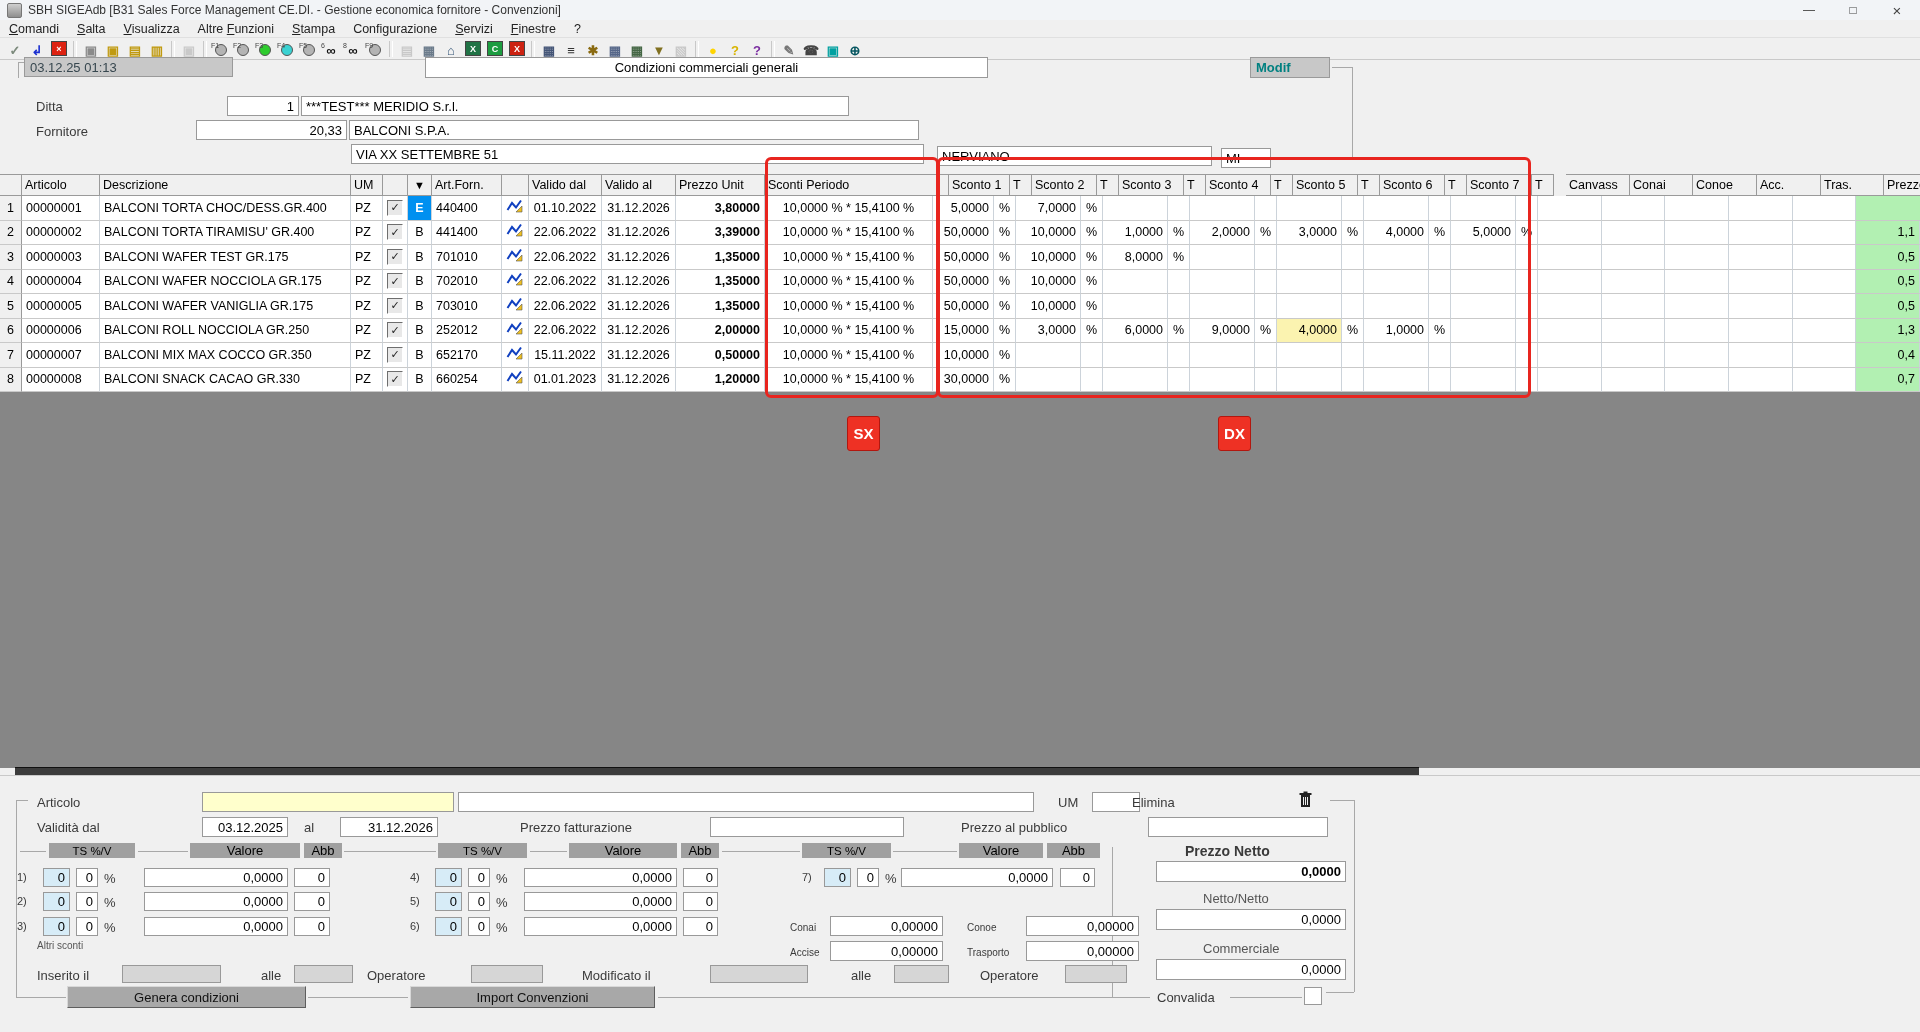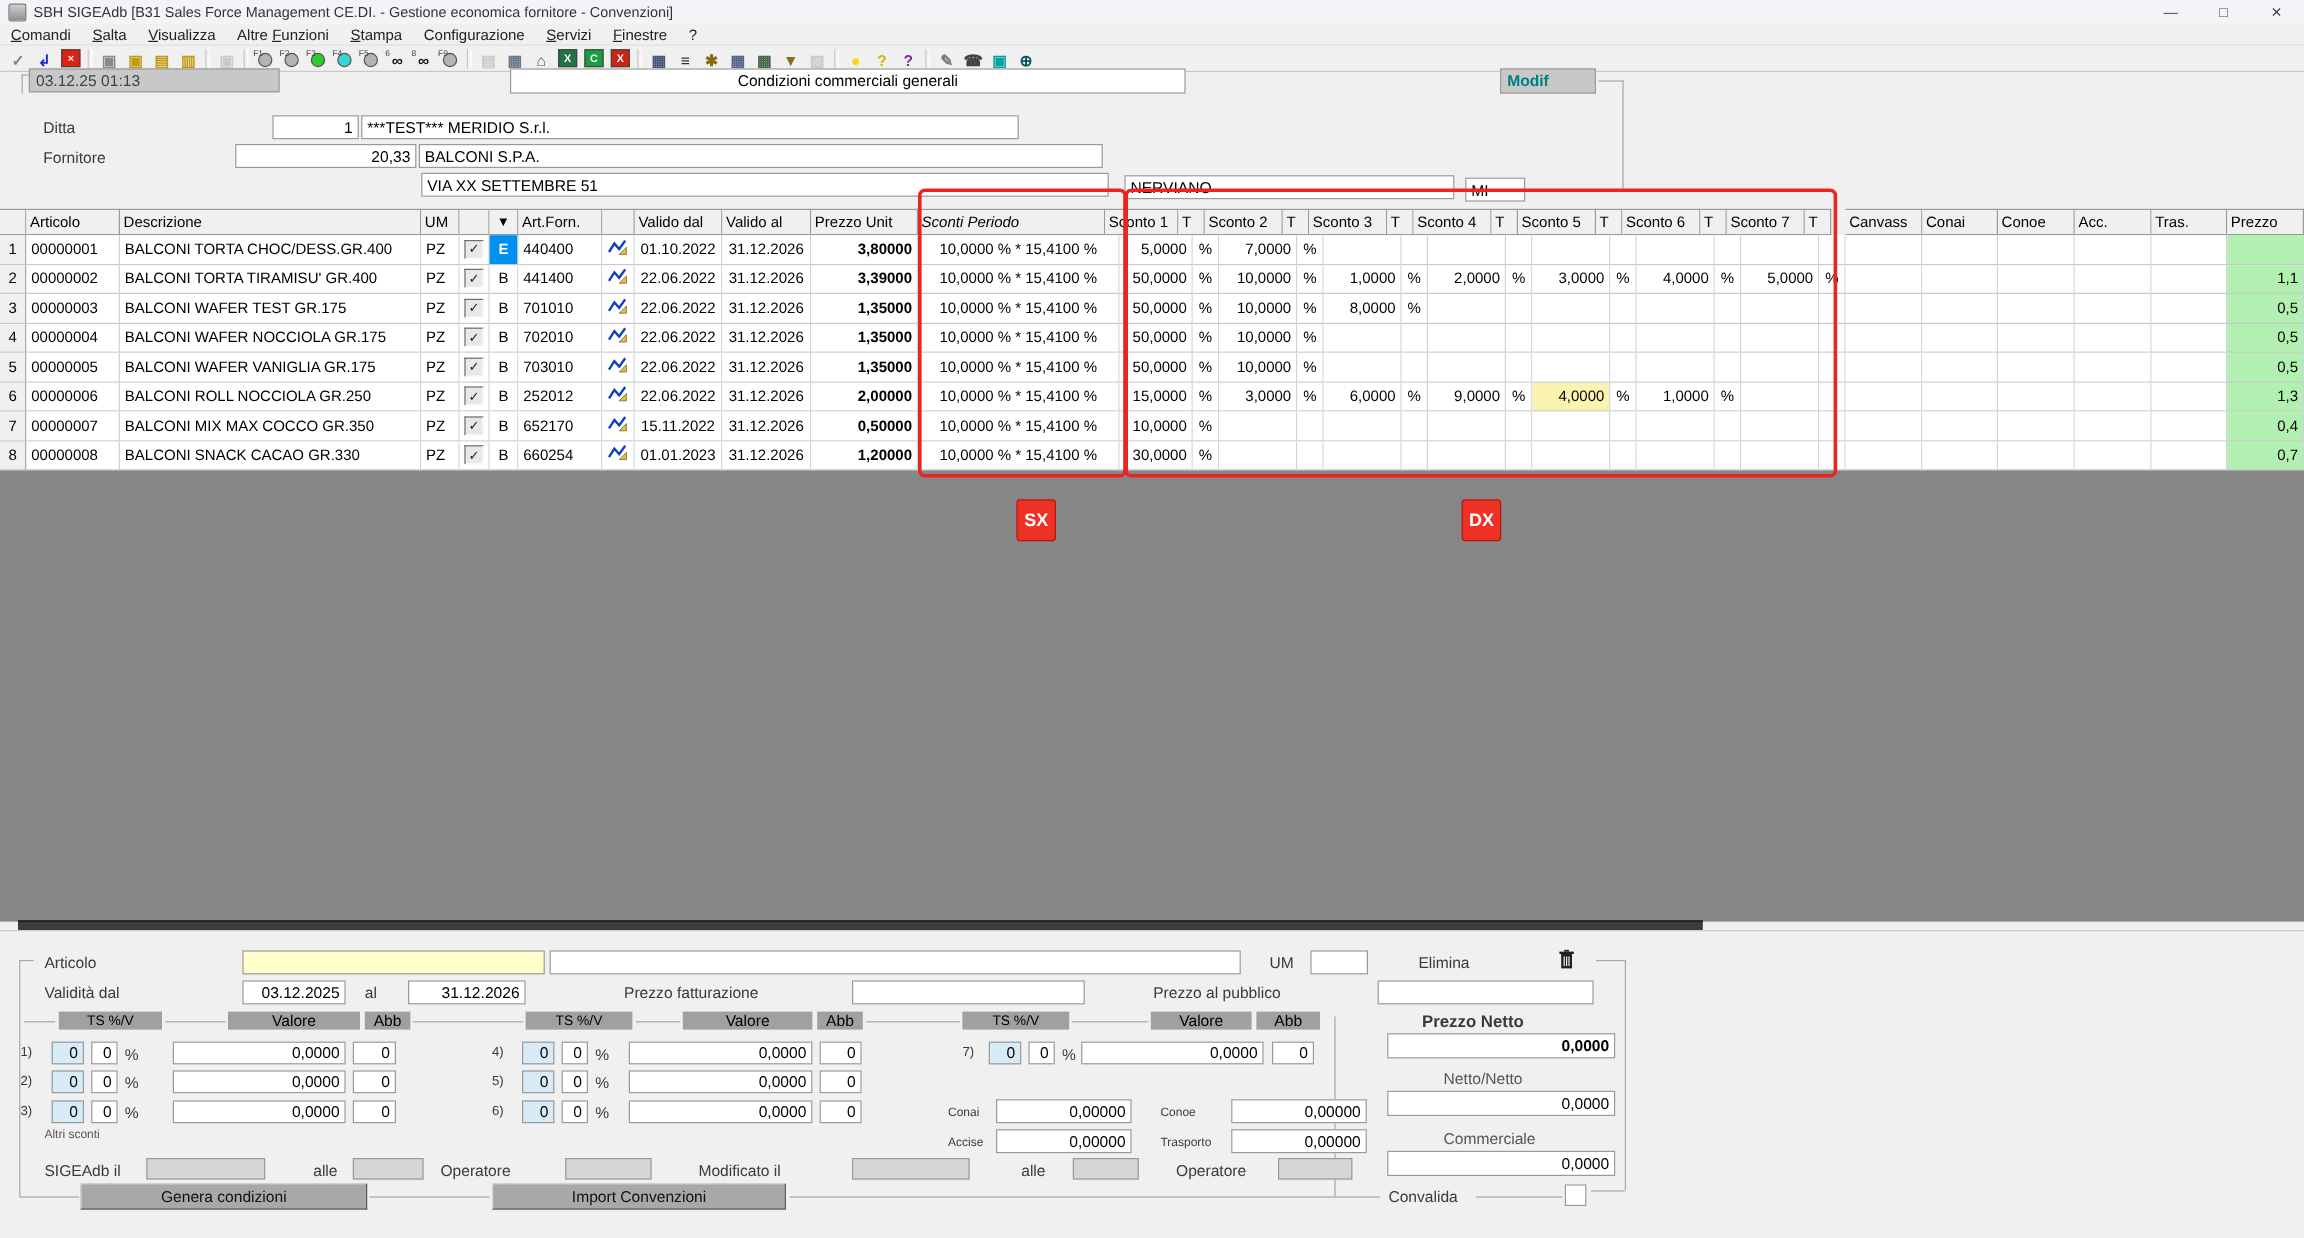--- a/index.html
+++ b/index.html
@@ -257,21 +257,21 @@
         <div class="th" style="width: 32px; flex: 0 0 auto;">UM</div>
         <div class="th" style="width: 25px; flex: 0 0 auto;"></div>
         <div class="th tc-c" style="width: 24px; flex: 0 0 auto;">
           <span class="funnel">▼</span>
         </div>
         <div class="th" style="width: 70px; flex: 0 0 auto;">Art.Forn.</div>
         <div class="th" style="width: 27px; flex: 0 0 auto;"></div>
         <div class="th" style="width: 73px; flex: 0 0 auto;">Valido dal</div>
         <div class="th" style="width: 74px; flex: 0 0 auto;">Valido al</div>
         <div class="th" style="width: 89px; flex: 0 0 auto;">Prezzo Unit</div>
-        <div class="th" style="width: 156px; flex: 0 0 auto; font-style: italic;">Sconti Periodo</div>
+        <div class="th" style="width: 184px; flex: 0 0 auto;">Sconti Periodo</div>
         <div class="th" style="width: 61px; flex: 0 0 auto;">Sconto 1</div>
         <div class="th" style="width: 22px; flex: 0 0 auto;">T</div>
         <div class="th" style="width: 65px; flex: 0 0 auto;">Sconto 2</div>
         <div class="th" style="width: 22px; flex: 0 0 auto;">T</div>
         <div class="th" style="width: 65px; flex: 0 0 auto;">Sconto 3</div>
         <div class="th" style="width: 22px; flex: 0 0 auto;">T</div>
         <div class="th" style="width: 65px; flex: 0 0 auto;">Sconto 4</div>
         <div class="th" style="width: 22px; flex: 0 0 auto;">T</div>
         <div class="th" style="width: 65px; flex: 0 0 auto;">Sconto 5</div>
         <div class="th" style="width: 22px; flex: 0 0 auto;">T</div>
@@ -642,21 +642,21 @@
   <div class="hline" style="left:16px;top:997px;width:50px;height:1px;"></div>
   <div class="hline" style="left:308px;top:997px;width:100px;height:1px;"></div>
   <div class="hline" style="left:658px;top:997px;width:492px;height:1px;"></div>
   <div class="hline" style="left:1230px;top:997px;width:72px;height:1px;"></div>
 
   <div class="lbl" style="left:37px;top:795px;">Articolo</div>
   <div class="fld yellow" style="left:202px;top:792px;width:252px;height:20px;"></div>
   <div class="fld" style="left:458px;top:792px;width:576px;height:20px;"></div>
   <div class="lbl" style="left:1058px;top:795px;">UM</div>
   <div class="fld" style="left:1092px;top:792px;width:48px;height:20px;"></div>
-  <div class="lbl" style="left:1182px;top:795px;text-align:center;">Elimina</div>
+  <div class="lbl" style="left:1132px;top:795px;text-align:center;">Elimina</div>
   <div class="abs" style="left:1298px;top:791px;">
     <svg width="15" height="17" viewBox="0 0 15 17">
         <rect x="3" y="4" width="9" height="12" fill="#222"></rect>
         <rect x="1.5" y="2" width="12" height="2" fill="#222"></rect>
         <rect x="5.5" y="0.5" width="4" height="1.5" fill="#222"></rect>
         <line x1="5.5" y1="6" x2="5.5" y2="14" stroke="#f0f0f0" stroke-width="1"></line>
         <line x1="7.5" y1="6" x2="7.5" y2="14" stroke="#f0f0f0" stroke-width="1"></line>
         <line x1="9.5" y1="6" x2="9.5" y2="14" stroke="#f0f0f0" stroke-width="1"></line>
       </svg>
   </div>
@@ -690,21 +690,21 @@
   <div class="fld right" style="left:1026px;top:941px;width:113px;height:20px;">0,00000</div>
 
   <div class="lbl" style="left:1185px;top:843px;font-weight:bold;font-size:14px;">Prezzo Netto</div>
   <div class="fld right bold" style="left:1156px;top:861px;width:190px;height:21px;">0,0000</div>
   <div class="lbl" style="left:1203px;top:891px;color:#555;">Netto/Netto</div>
   <div class="fld right" style="left:1156px;top:909px;width:190px;height:21px;">0,0000</div>
   <div class="lbl" style="left:1203px;top:941px;color:#555;">Commerciale</div>
   <div class="fld right" style="left:1156px;top:959px;width:190px;height:21px;">0,0000</div>
 
   <div class="lbl small" style="left:37px;top:940px;color:#555;">Altri sconti</div>
-  <div class="lbl" style="left:37px;top:968px;">SIGEAdb il</div>
+  <div class="lbl" style="left:37px;top:968px;">Inserito il</div>
   <div class="fld grayed" style="left:122px;top:965px;width:99px;height:18px;"></div>
   <div class="lbl" style="left:261px;top:968px;">alle</div>
   <div class="fld grayed" style="left:294px;top:965px;width:59px;height:18px;"></div>
   <div class="lbl" style="left:367px;top:968px;">Operatore</div>
   <div class="fld grayed" style="left:471px;top:965px;width:72px;height:18px;"></div>
   <div class="lbl" style="left:582px;top:968px;">Modificato il</div>
   <div class="fld grayed" style="left:710px;top:965px;width:98px;height:18px;"></div>
   <div class="lbl" style="left:851px;top:968px;">alle</div>
   <div class="fld grayed" style="left:894px;top:965px;width:55px;height:18px;"></div>
   <div class="lbl" style="left:980px;top:968px;">Operatore</div>

